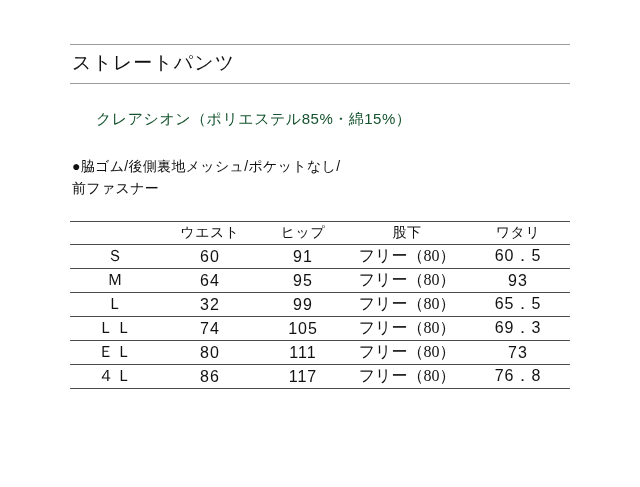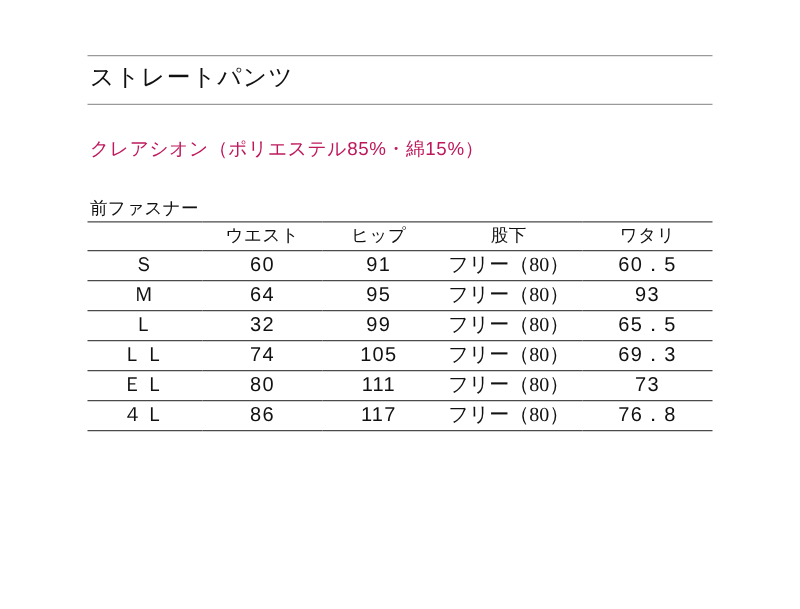--- a/index.html
+++ b/index.html
@@ -31,33 +31,35 @@
     letter-spacing: 1px;
     line-height: 1.3;
     font-weight: 400;
     color: #111111;
   }
   .material {
     margin-top: 26px;
     padding-left: 2px;
     font-size: 15px;
     letter-spacing: 0.5px;
-    color: #be185d;
+    color: #14532d;
+    margin-left: 24px;
   }
   .features {
     margin-top: 26px;
     padding-left: 2px;
     font-size: 14px;
     line-height: 1.6;
     letter-spacing: 0.3px;
     color: #111111;
   }
   .features div { white-space: nowrap; }
 
   table.size-table {
+    margin-top: 22px;
     border-collapse: collapse;
     width: 500px;
     table-layout: fixed;
   }
   table.size-table th,
   table.size-table td {
     border-bottom: 1px solid #4a4a4a;
     padding: 1px 4px;
     font-weight: 400;
     font-size: 16px;
@@ -100,20 +102,21 @@
 
 <div class="page">
 
   <div class="title-block">
     <div class="title">ストレートパンツ</div>
   </div>
 
   <div class="material">クレアシオン（ポリエステル85%・綿15%）</div>
 
   <div class="features">
+    <div>●脇ゴム/後側裏地メッシュ/ポケットなし/</div>
     <div>前ファスナー</div>
   </div>
 
   <table class="size-table">
     <colgroup>
       <col class="c0">
         <col class="c1">
         <col class="c2">
         <col class="c3">
         <col class="c4">

